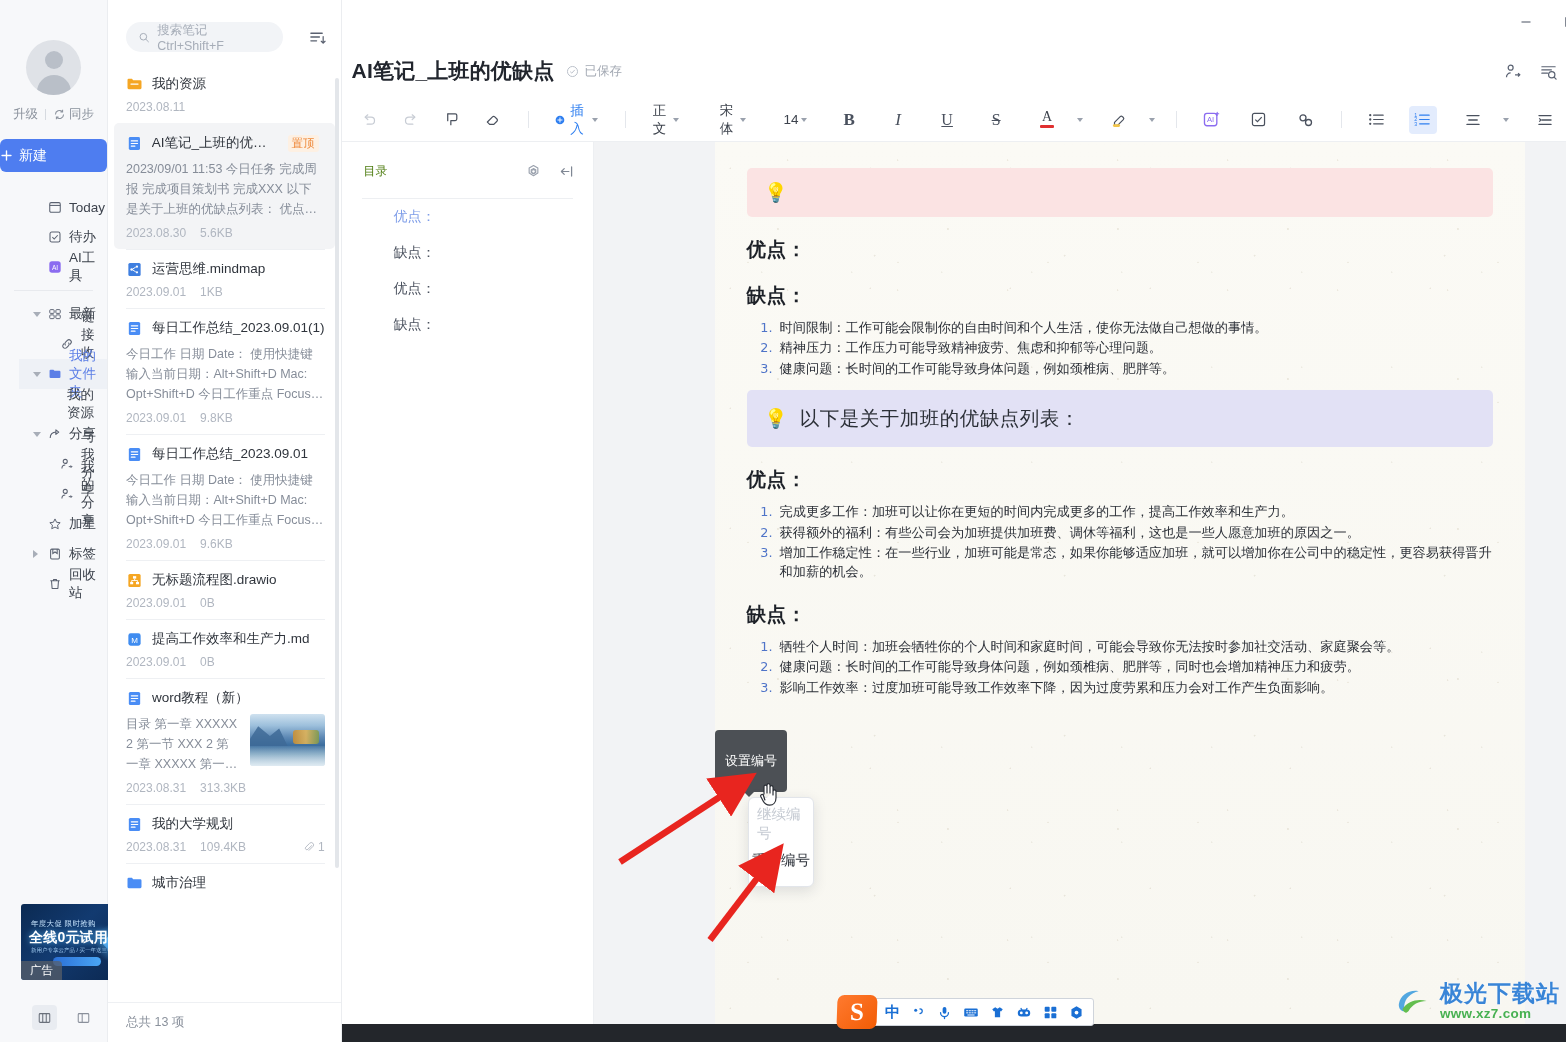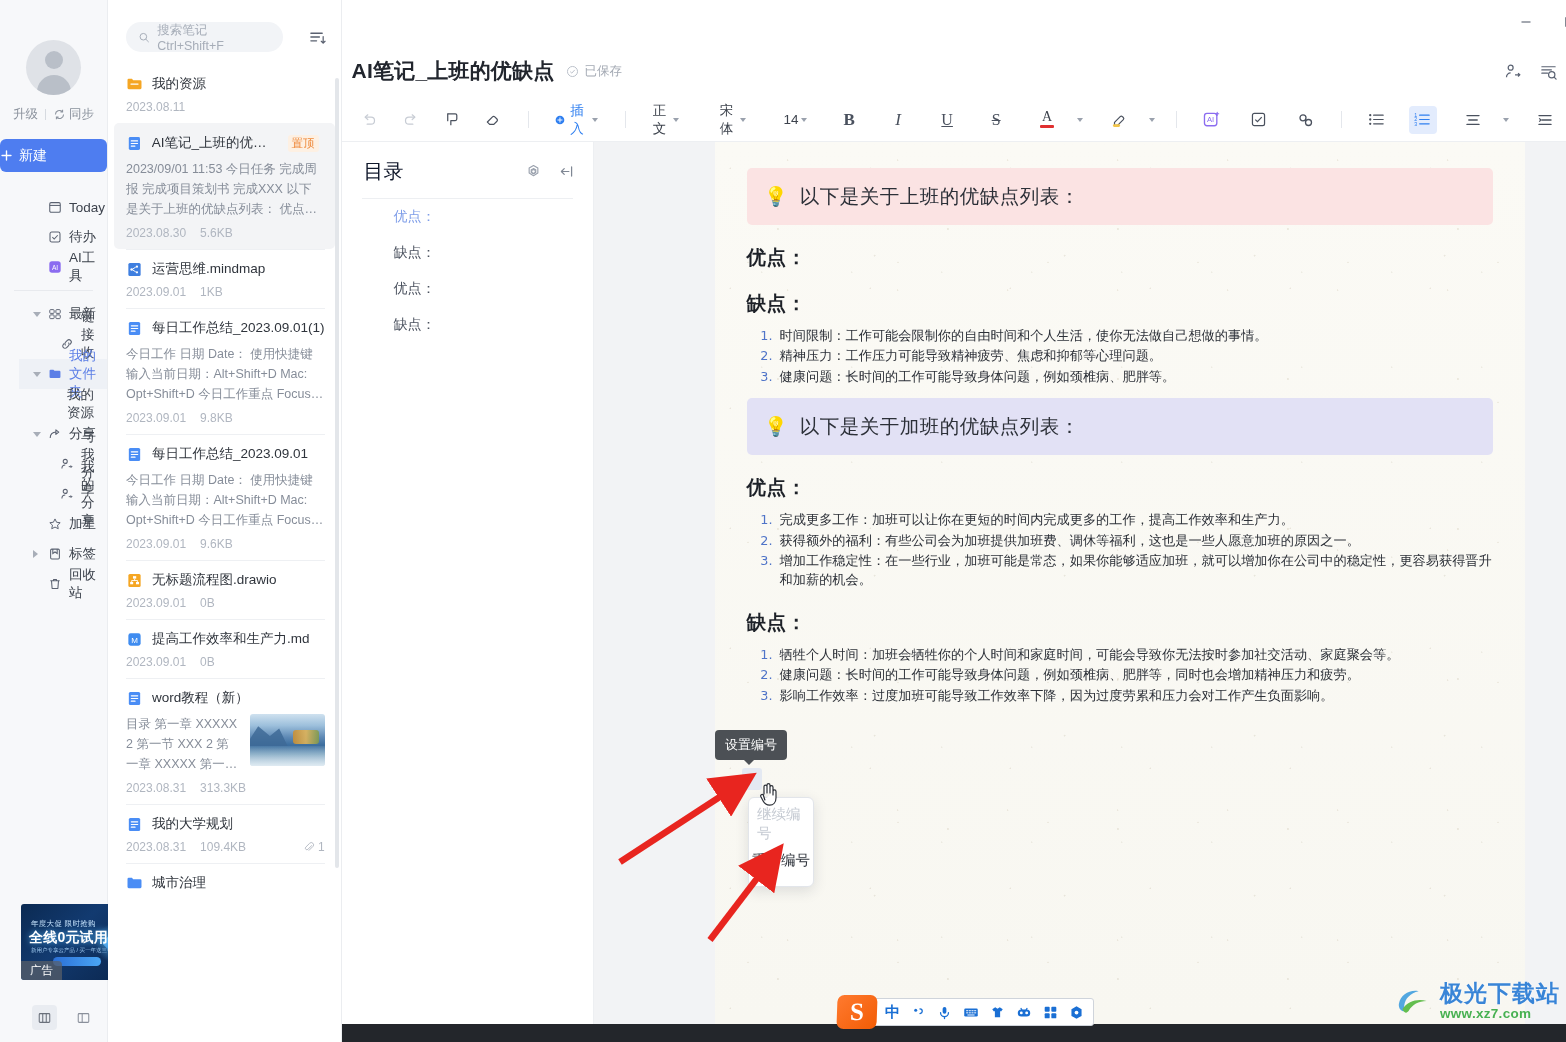--- a/index.html
+++ b/index.html
@@ -175,21 +175,21 @@
   .tb.txt { padding: 0 6px; gap:3px; color:#3d434d; }
   .tb.insert { color:#2f7ff0; gap:5px; padding:0 6px; }
   .tbsep { width:1px; height:17px; background:#e4e7ec; margin: 0 8px; }
   .dn { width:0;height:0;border-left:3.5px solid transparent;border-right:3.5px solid transparent;border-top:4px solid #9aa1ad; }
 
   .editor-area { flex:1 1 auto; display:flex; min-height:0; position:relative; }
 
   
   .toc { width: 252px; flex:0 0 252px; border-right:1px solid #edeff2; padding-top: 14px; background:#fff; }
   .toc-head { display:flex; align-items:center; padding: 0 18px 0 22px; height: 30px; }
-  .toc-title { font-size:20px; color:#0f172a; }
+  .toc-title { font-size:12px; color:#4d7c0f; }
   .toc-acts { margin-left:auto; display:flex; gap: 16px; color:#9aa1ad; }
   .toc-acts span { cursor:pointer; display:flex; }
   .toc-line { height:1px;background:#edeff2;margin: 12px 20px 0 20px; }
   .toc-item { padding: 9px 0 9px 52px; font-size:14px; color:#4a515e; cursor:pointer; }
   .toc-item.cur { color:#7d9ce8; }
 
   
   .paperwrap { flex:1 1 auto; background:#f2f3f5; overflow:hidden; position:relative; display:flex; justify-content:center; }
   .paper {
     width: 810px; margin-top: 0; background:#faf9f4; position:relative;
@@ -218,21 +218,21 @@
   ol.doclist li {
     font-size: 13.2px; line-height: 19.4px; color:#2c3038; margin-bottom: 1px;
     padding-left: 3px;
   }
   ol.doclist li::marker { color:#4f74c8; font-size:12.8px; }
   ol.doclist li u { text-decoration: underline; text-underline-offset: 1px; }
 
   
   .tooltip-num {
     position:absolute; left: 715px; top: 730px; background:#4c5055; color:#fff;
-    font-size: 13px; padding: 6px 10px; border-radius: 4px; white-space:nowrap; z-index: 40;
+    font-size: 13px; padding: 22px 10px; border-radius: 4px; white-space:nowrap; z-index: 40;
   }
   .tooltip-num::after {
     content:""; position:absolute; left: 28px; bottom:-5px; border-left:6px solid transparent;
     border-right:6px solid transparent; border-top:6px solid #4c5055;
   }
   .numbox {
     position:absolute; left: 742px; top: 768px; width: 20px; height: 22px;
     background:#e4e9f2; border-radius:3px; z-index: 35;
   }
   .ctxmenu {
@@ -641,20 +641,21 @@
         <div class="ftitle">
           <svg width="17" height="17" viewBox="0 0 18 18">
             <path d="M1.6 4.3A1.3 1.3 0 0 1 2.9 3h3.4l1.3 1.5h7.5A1.3 1.3 0 0 1 16.4 5.8v7A1.3 1.3 0 0 1 15.1 14H2.9a1.3 1.3 0 0 1-1.3-1.2z" fill="#4a8df5"></path>
             </svg>
           <span class="fname">城市治理</span>
         </div>
       </div>
     </div>
 
     <div class="list-scrollbar"></div>
+    <div class="filefoot">总共 13 项</div>
   </div>
 
   <div class="main">
 
     <div class="titlebar">
       <div class="wbtn">
         <svg width="12" height="12" viewBox="0 0 12 12">
             <path d="M1.5 6h9" stroke="currentColor" stroke-width="1.1"></path>
           </svg>
       </div>
@@ -859,21 +860,20 @@
         <div class="toc-item">缺点：</div>
         <div class="toc-item">优点：</div>
         <div class="toc-item">缺点：</div>
       </div>
 
       <div class="paperwrap">
         <div class="paper">
 
           <div class="callout pink">
             <span class="bulb">💡</span>
-            <span>以下是关于上班的优缺点列表：</span>
           </div>
 
           <div class="h2">优点：</div>
 
           <div class="h2">缺点：</div>
           <ol class="doclist">
             <li>时间限制：工作可能会限制你的自由时间和个人生活，使你无法做自己想做的事情。</li>
             <li>精神压力：工作压力可能导致精神疲劳、焦虑和抑郁等心理问题。</li>
             <li>健康问题：长时间的工作可能导致身体问题，例如颈椎病、肥胖等。</li>
           </ol>

